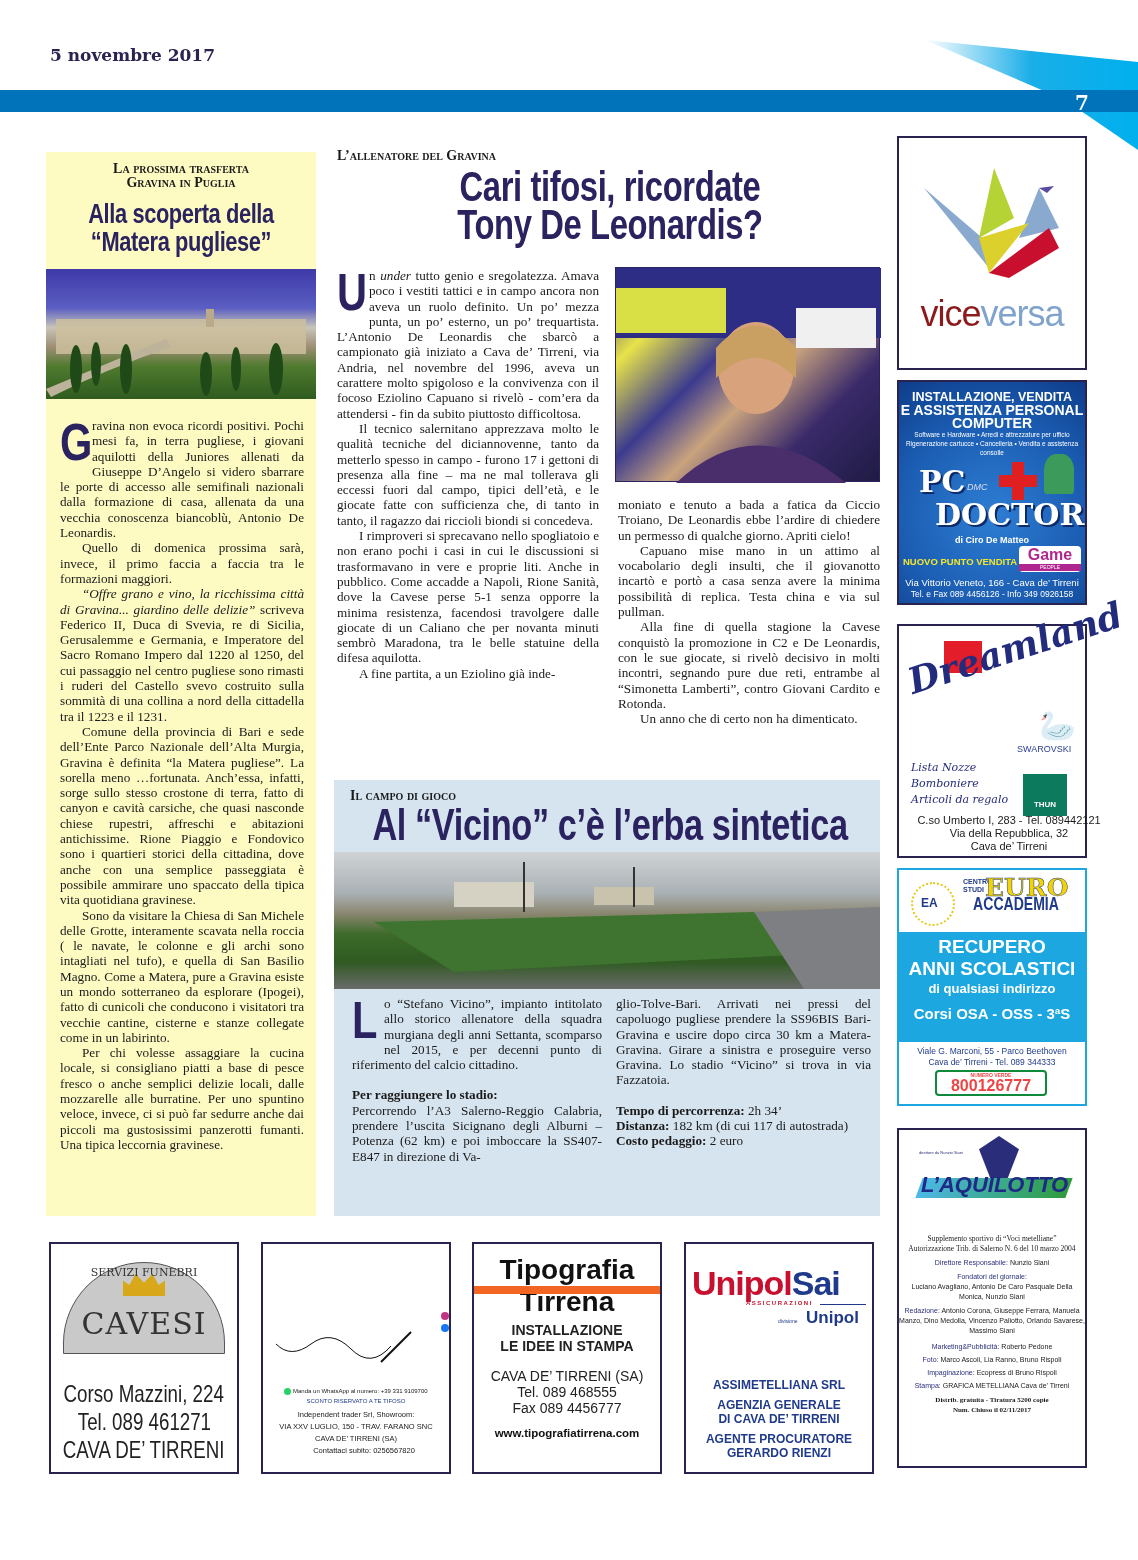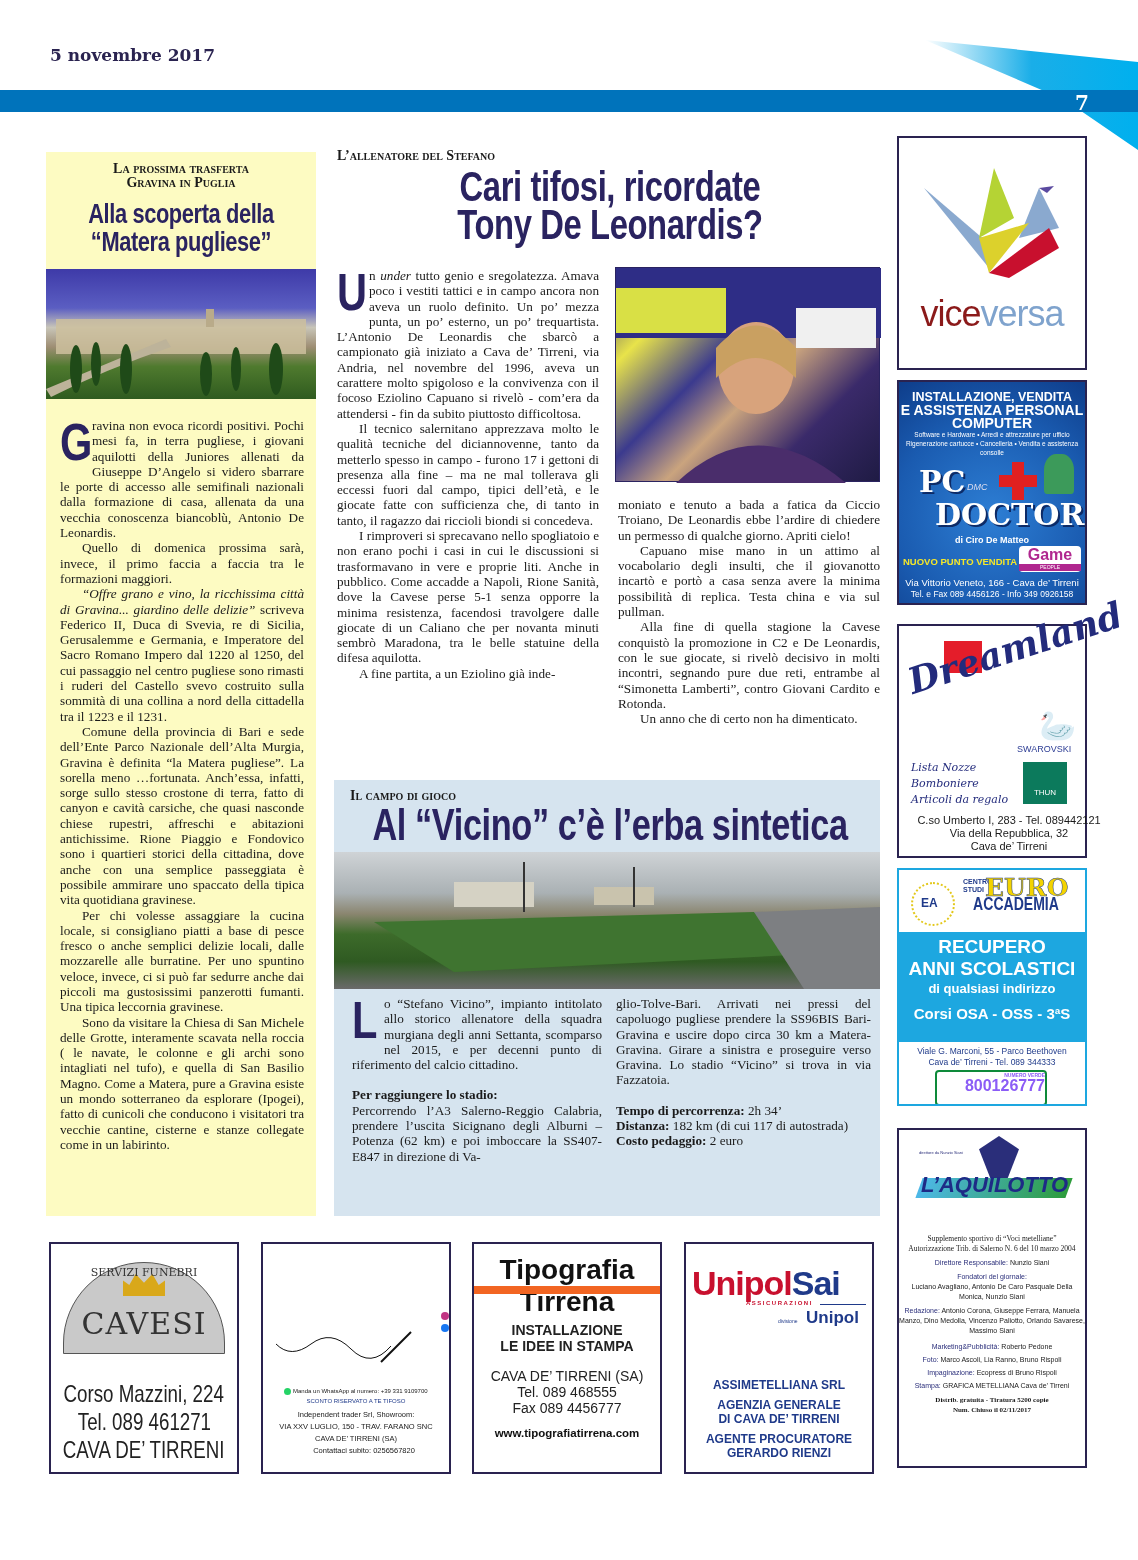--- a/index.html
+++ b/index.html
@@ -80,25 +80,25 @@
         <ellipse cx="190" cy="100" rx="5" ry="22"></ellipse>
         <ellipse cx="230" cy="100" rx="7" ry="26"></ellipse>
       </g>
   </svg>
 </div>
 <div class="abs body-text" style="left:60px; top:418px; width:244px;">
   <p class="first"><span class="dropcap">G</span><span>ravina non evoca ricordi positivi. Pochi mesi fa, in terra pugliese, i giovani aquilotti della Juniores allenati da Giuseppe D’Angelo si videro sbarrare le porte di accesso alle semifinali nazionali dalla formazione di casa, allenata da una vecchia conoscenza biancoblù, Antonio De Leonardis.</span></p>
   <p>Quello di domenica prossima sarà, invece, il primo faccia a faccia tra le formazioni maggiori.</p>
   <p><i>“Offre grano e vino, la ricchissima città di Gravina... giardino delle delizie”</i> <span>scriveva Federico II, Duca di Svevia, re di Sicilia, Gerusalemme e Germania, e Imperatore del Sacro Romano Impero dal 1220 al 1250, del cui passaggio nel centro pugliese sono rimasti i ruderi del Castello svevo costruito sulla sommità di una collina a nord della cittadella tra il 1223 e il 1231.</span></p>
   <p>Comune della provincia di Bari e sede dell’Ente Parco Nazionale dell’Alta Murgia, Gravina è definita “la Matera pugliese”. La sorella meno …fortunata. Anch’essa, infatti, sorge sullo stesso crostone di terra, fatto di canyon e cavità carsiche, che quasi nasconde chiese rupestri, affreschi e abitazioni antichissime. Rione Piaggio e Fondovico sono i quartieri storici della cittadina, dove anche con una semplice passeggiata è possibile ammirare uno spaccato della tipica vita quotidiana gravinese.</p>
+  <p>Sono da visitare la Chiesa di San Michele delle Grotte, interamente scavata nella roccia ( le navate, le colonne e gli archi sono intagliati nel tufo), e quella di San Basilio Magno. Come a Matera, pure a Gravina esiste un mondo sotterraneo da esplorare (Ipogei), fatto di cunicoli che conducono i visitatori tra vecchie cantine, cisterne e stanze collegate come in un labirinto.</p>
   <p>Per chi volesse assaggiare la cucina locale, si consigliano piatti a base di pesce fresco o anche semplici delizie locali, dalle mozzarelle alle burratine. Per uno spuntino veloce, invece, ci si può far sedurre anche dai piccoli ma gustosissimi panzerotti fumanti. Una tipica leccornia gravinese.</p>
-  <p>Sono da visitare la Chiesa di San Michele delle Grotte, interamente scavata nella roccia ( le navate, le colonne e gli archi sono intagliati nel tufo), e quella di San Basilio Magno. Come a Matera, pure a Gravina esiste un mondo sotterraneo da esplorare (Ipogei), fatto di cunicoli che conducono i visitatori tra vecchie cantine, cisterne e stanze collegate come in un labirinto.</p>
-</div>
-
-<div class="abs kicker mid-kicker">L’allenatore del Stefano</div>
+</div>
+
+<div class="abs kicker mid-kicker">L’allenatore del Gravina</div>
 <div class="abs headline mid-headline">
   <div>Cari tifosi, ricordate</div>
   <div>Tony De Leonardis?</div>
 </div>
 <div class="abs body-text col" style="left:337px; top:268px;">
   <p class="first"><span class="dropcap">U</span><span>n </span><i>under</i><span> tutto genio e sregolatezza. Amava poco i vestiti tattici e in campo ancora non aveva un ruolo definito. Un po’ mezza punta, un po’ esterno, un po’ trequartista. L’Antonio De Leonardis che sbarcò a campionato già iniziato a Cava de’ Tirreni, via Andria, nel novembre del 1996, aveva un carattere molto spigoloso e la convivenza con il focoso Eziolino Capuano si rivelò - com’era da attendersi - fin da subito piuttosto difficoltosa.</span></p>
   <p>Il tecnico salernitano apprezzava molto le qualità tecniche del diciannovenne, tanto da metterlo spesso in campo - furono 17 i gettoni di presenza alla fine – ma ne mal tollerava gli eccessi fuori dal campo, tipici dell’età, e le giocate fatte con sufficienza che, di tanto in tanto, il ragazzo dai riccioli biondi si concedeva.</p>
   <p>I rimproveri si sprecavano nello spogliatoio e non erano pochi i casi in cui le discussioni si trasformavano in vere e proprie liti. Anche in pubblico. Come accadde a Napoli, Rione Sanità, dove la Cavese perse 5-1 senza opporre la minima resistenza, facendosi travolgere dalle giocate di un Caliano che per novanta minuti sembrò Maradona, tra le belle statuine della difesa aquilotta.</p>
   <p>A fine partita, a un Eziolino già inde-</p>
 </div>
@@ -185,21 +185,21 @@
 <div class="abs ad" style="left:897px; top:624px; width:190px; height:234px;">
   <div style="position:absolute; left:45px; top:15px; width:38px; height:32px; background:#e41d2a;"></div>
   <div style="position:absolute; left:10px; top:35px; font-family:'DejaVu Serif', serif; font-style:italic; font-weight:bold; font-size:36px; color:#232b7c; transform:rotate(-18deg); transform-origin:left;">Dreamland</div>
   <div style="position:absolute; left:140px; top:82px; font-size:30px; color:#2c3c94;">🦢</div>
   <div class="ad-text-sans" style="position:absolute; left:118px; top:118px; font-size:9px; color:#2c3c94;">SWAROVSKI</div>
   <div style="position:absolute; left:12px; top:134px; font-family:'DejaVu Serif', serif; font-style:italic; font-size:11px; line-height:16px; color:#232b7c;">
     <div>Lista Nozze</div>
     <div>Bomboniere</div>
     <div>Articoli da regalo</div>
   </div>
-  <div class="ad-text-sans" style="position:absolute; left:124px; top:136px; width:44px; height:42px; background:#0c7a5c; color:#fff; font-size:8px; font-weight:normal; text-align:center; padding-top:26px;">THUN</div>
+  <div class="ad-text-sans" style="position:absolute; left:124px; top:148px; width:44px; height:42px; background:#0c7a5c; color:#fff; font-size:8px; font-weight:bold; text-align:center; padding-top:26px;">THUN</div>
   <div class="ad-text-sans" style="position:absolute; left:0; top:188px; width:220px; text-align:center; font-size:11px; line-height:13px;">
     <div>C.so Umberto I, 283 - Tel. 089442121</div>
     <div>Via della Repubblica, 32</div>
     <div>Cava de’ Tirreni</div>
   </div>
 </div>
 
 <div class="abs ad ad-text-sans" style="left:897px; top:868px; width:190px; height:238px; background:#ffffff; border-color:#1da7e0; overflow:hidden;">
   <div style="position:absolute; left:12px; top:12px; width:44px; height:44px; border-radius:50%; border:2px dotted #e3c81a;"></div>
   <div style="position:absolute; left:22px; top:26px; font-weight:bold; font-size:12px; color:#1f3a8a;">EA</div>
@@ -212,21 +212,21 @@
   <div style="position:absolute; left:0; top:62px; width:186px; height:110px; background:#1da7e0; color:#fff; text-align:center; font-weight:bold;">
     <div style="font-size:19px; line-height:22px; margin-top:4px;">RECUPERO</div>
     <div style="font-size:19px; line-height:22px;">ANNI SCOLASTICI</div>
     <div style="font-size:13px; line-height:18px;">di qualsiasi indirizzo</div>
     <div style="font-size:15px; line-height:24px; margin-top:4px;">Corsi OSA - OSS - 3ªS</div>
   </div>
   <div style="position:absolute; left:0; top:176px; width:186px; text-align:center; font-size:8.5px; line-height:11px; color:#1f3a8a;">
     <div>Viale G. Marconi, 55 - Parco Beethoven</div>
     <div>Cava de’ Tirreni - Tel. 089 344333</div>
   </div>
-  <div style="position:absolute; left:36px; top:200px; width:112px; height:36px; border:2px solid #0e8a3a; border-radius:4px; color:#8b5cf6; text-align:right;">
+  <div style="position:absolute; left:36px; top:200px; width:112px; height:26px; border:2px solid #0e8a3a; border-radius:4px; color:#ef4444; text-align:center;">
     <div style="font-size:5px; font-weight:bold; line-height:6px;">NUMERO VERDE</div>
     <div style="font-size:16px; font-weight:bold; line-height:16px;">800126777</div>
   </div>
 </div>
 
 <div class="abs ad" style="left:897px; top:1128px; width:190px; height:340px;">
   <div style="position:absolute; left:80px; top:6px; width:40px; height:44px; background:#2a2e7a; clip-path:polygon(50% 0, 100% 30%, 70% 100%, 30% 100%, 0 30%);"></div>
   <div style="position:absolute; left:20px; top:48px; width:150px; height:20px; background:linear-gradient(90deg,#4db8e8,#2e9c3c); transform:skewX(-20deg);"></div>
   <div class="ad-text-sans" style="position:absolute; left:20px; top:20px; font-size:4px; color:#2a2e7a;">direttore da Nunzio Siani</div>
   <div class="ad-text-sans" style="position:absolute; left:22px; top:42px; font-weight:bold; font-size:22px; color:#1e2a86; font-style:italic;">L’AQUILOTTO</div>

